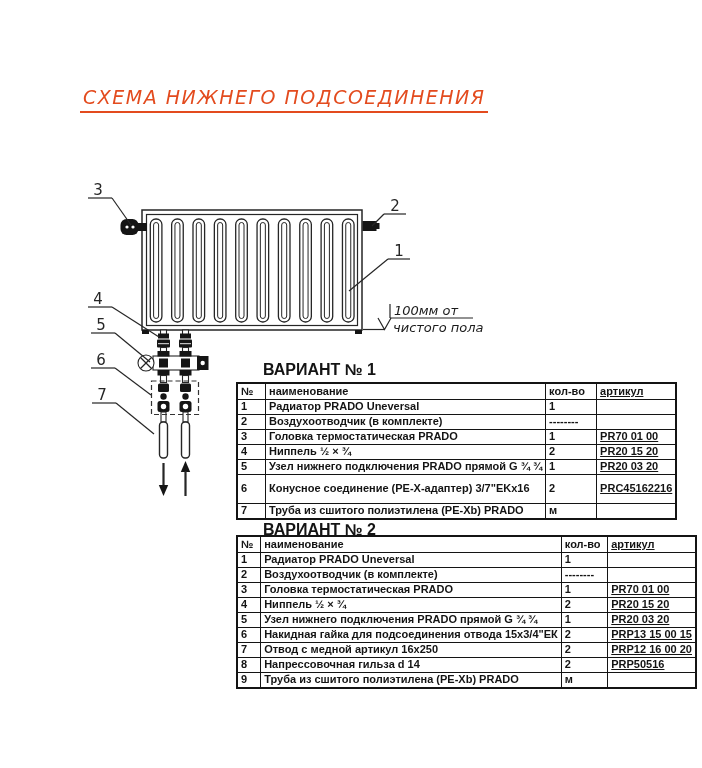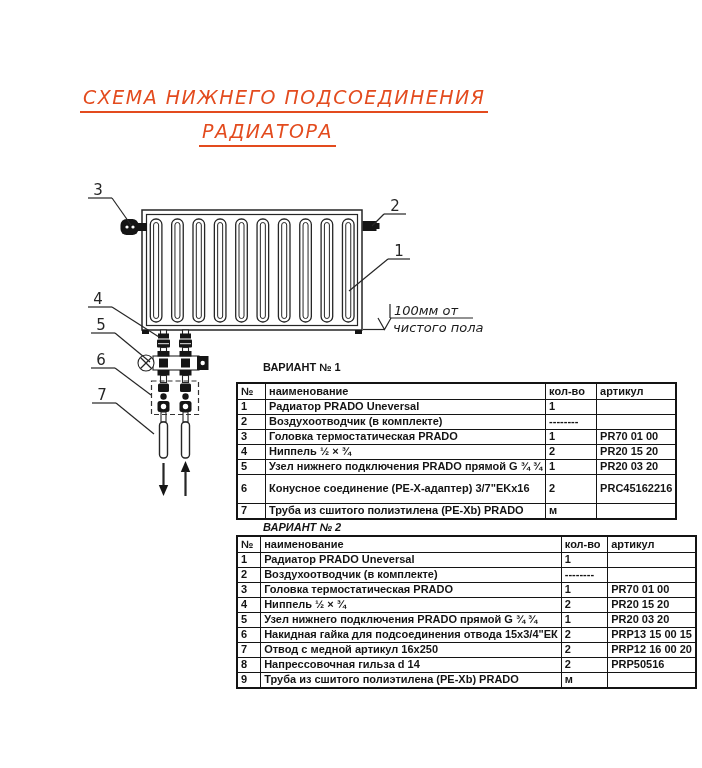--- a/index.html
+++ b/index.html
@@ -26,47 +26,46 @@
   .diagram{position:absolute; left:0; top:0;}
   .ln{stroke:#262626; stroke-width:1.2; fill:none;}
   .ln15{stroke:#262626; stroke-width:1.5; fill:none;}
   .thk{stroke:#262626; stroke-width:2.2; fill:none;}
   .blk{fill:#151515; stroke:none;}
   .wht{fill:#ffffff; stroke:#262626; stroke-width:1.1;}
   .dash{stroke:#333333; stroke-width:1.2; fill:none; stroke-dasharray:5,3;}
   .co-num{font-family:"DejaVu Sans", sans-serif; font-size:15px; fill:#262626;}
   .lvl-txt{font-family:"DejaVu Sans", sans-serif; font-style:italic; font-size:13px; fill:#1a1a1a;}
   
-  .vtitle{position:absolute; left:263px; font-size:11px; font-weight:bold; color:#141414;}
-  .vt1{top:361px;} .vt2{top:521px;font-style:italic;}
+  .vtitle{position:absolute; left:263px; font-size:16px; font-weight:bold; color:#141414;}
+  .vt1{top:361px;} .vt2{top:521px;}
   table.parts{
     position:absolute; left:236px; border-collapse:collapse; table-layout:fixed;
     font-size:11px; font-weight:bold; color:#141414; border:2px solid #141414;
   }
   .t1{top:382px;} .t2{top:535px;}
   table.parts th, table.parts td{
     border:1px solid #141414; padding:0 3px; height:14px; line-height:11.5px;
     overflow:hidden; white-space:nowrap; vertical-align:middle; text-align:left;
   }
   table.parts th{height:15px;}
   .c0{width:21px; text-align:center;}
   .c1{width:259px;margin-left:18px;}
   .c2{width:44px; text-align:center;}
-  .c3{width:72px;}
+  .c3{width:72px;text-decoration:underline;}
   th.c2{text-align:center;}
   tr.tall th, tr.tall td{height:28px;}
   td.vb{vertical-align:bottom; padding-bottom:1px;}
 </style>
 </head>
 <body>
 
 <div class="page">
 
   <div class="title-line title-1" style="color: rgb(227, 75, 30);"><span>СХЕМА НИЖНЕГО ПОДСОЕДИНЕНИЯ</span></div>
-  <div class="title-line title-2" style="color: rgb(227, 75, 30);"><span>РАДИАТОРА</span></div>
 
 
   <svg class="diagram" width="702" height="510" viewBox="0 0 702 510" xmlns="http://www.w3.org/2000/svg">
 
     <g>
       <rect class="ln15" x="142" y="210" width="220" height="120" fill="#ffffff"></rect>
       <rect class="ln" x="146.5" y="214.5" width="211" height="111"></rect>
       <rect class="blk" x="142" y="330" width="7" height="4"></rect>
       <rect class="blk" x="355" y="330" width="7" height="4"></rect>
     </g>

